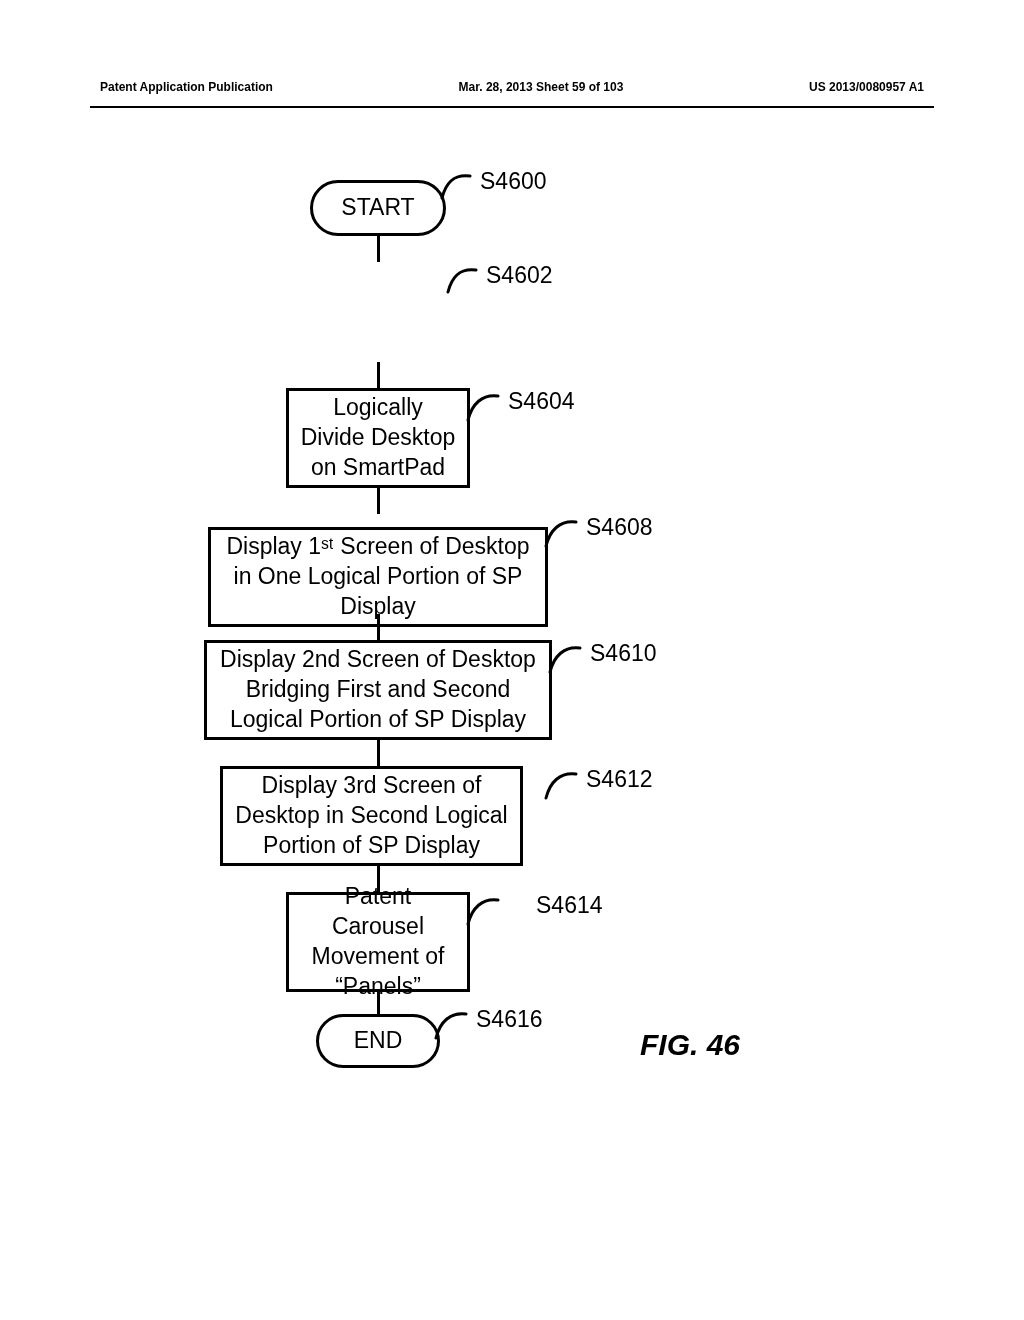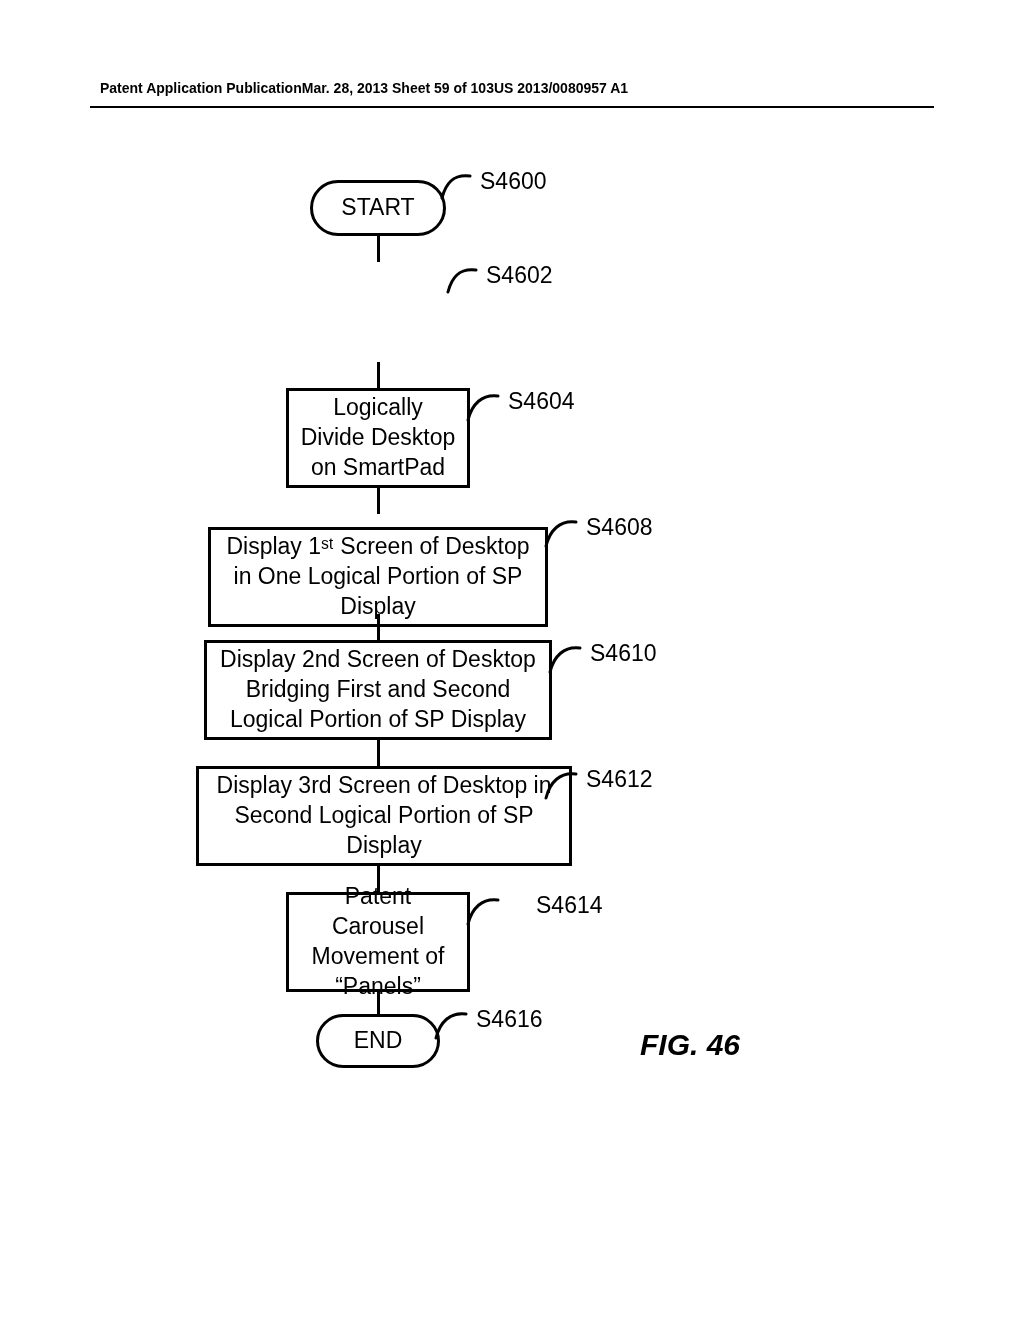--- a/index.html
+++ b/index.html
@@ -16,23 +16,23 @@
     position: relative;
     width: 1024px;
     height: 1320px;
   }
   .header {
     position: absolute;
     top: 80px;
     left: 100px;
     right: 100px;
     display: flex;
-    justify-content: flex-start;
+    justify-content: space-between;
     font-weight: bold;
-    font-size: 14px;
+    font-size: 12px;
   }
   .hr-line {
     position: absolute;
     top: 106px;
     left: 90px;
     right: 90px;
     height: 0;
     border-top: 2.5px solid #000;
   }
   .diagram {
@@ -133,21 +133,21 @@
     <div class="node" style="left:204px; top:480px; width:348px; height:100px;">
       <span>Display 2nd Screen of Desktop Bridging First and Second Logical Portion of SP Display</span>
     </div>
     <svg class="hook" style="left:548px; top:484px;" width="42" height="32">
       <path d="M32 4 C16 2, 6 12, 2 28" stroke="#000" stroke-width="3" fill="none" stroke-linecap="round"></path>
     </svg>
     <span class="label" style="left:590px; top:480px;">S4610</span>
 
     <div class="connector conn-v" style="left:377px; top:580px; height:26px;"></div>
 
-    <div class="node" style="left:196px; top:606px; width:376px; height:100px;">
+    <div class="node" style="left:220px; top:606px; width:303px; height:100px;">
       <span>Display 3rd Screen of Desktop in Second Logical Portion of SP Display</span>
     </div>
     <svg class="hook" style="left:544px; top:610px;" width="42" height="32">
       <path d="M32 4 C16 2, 6 12, 2 28" stroke="#000" stroke-width="3" fill="none" stroke-linecap="round"></path>
     </svg>
     <span class="label" style="left:586px; top:606px;">S4612</span>
 
     <div class="connector conn-v" style="left:377px; top:706px; height:26px;"></div>
 
     <div class="node" style="left:286px; top:732px; width:184px; height:100px;">

